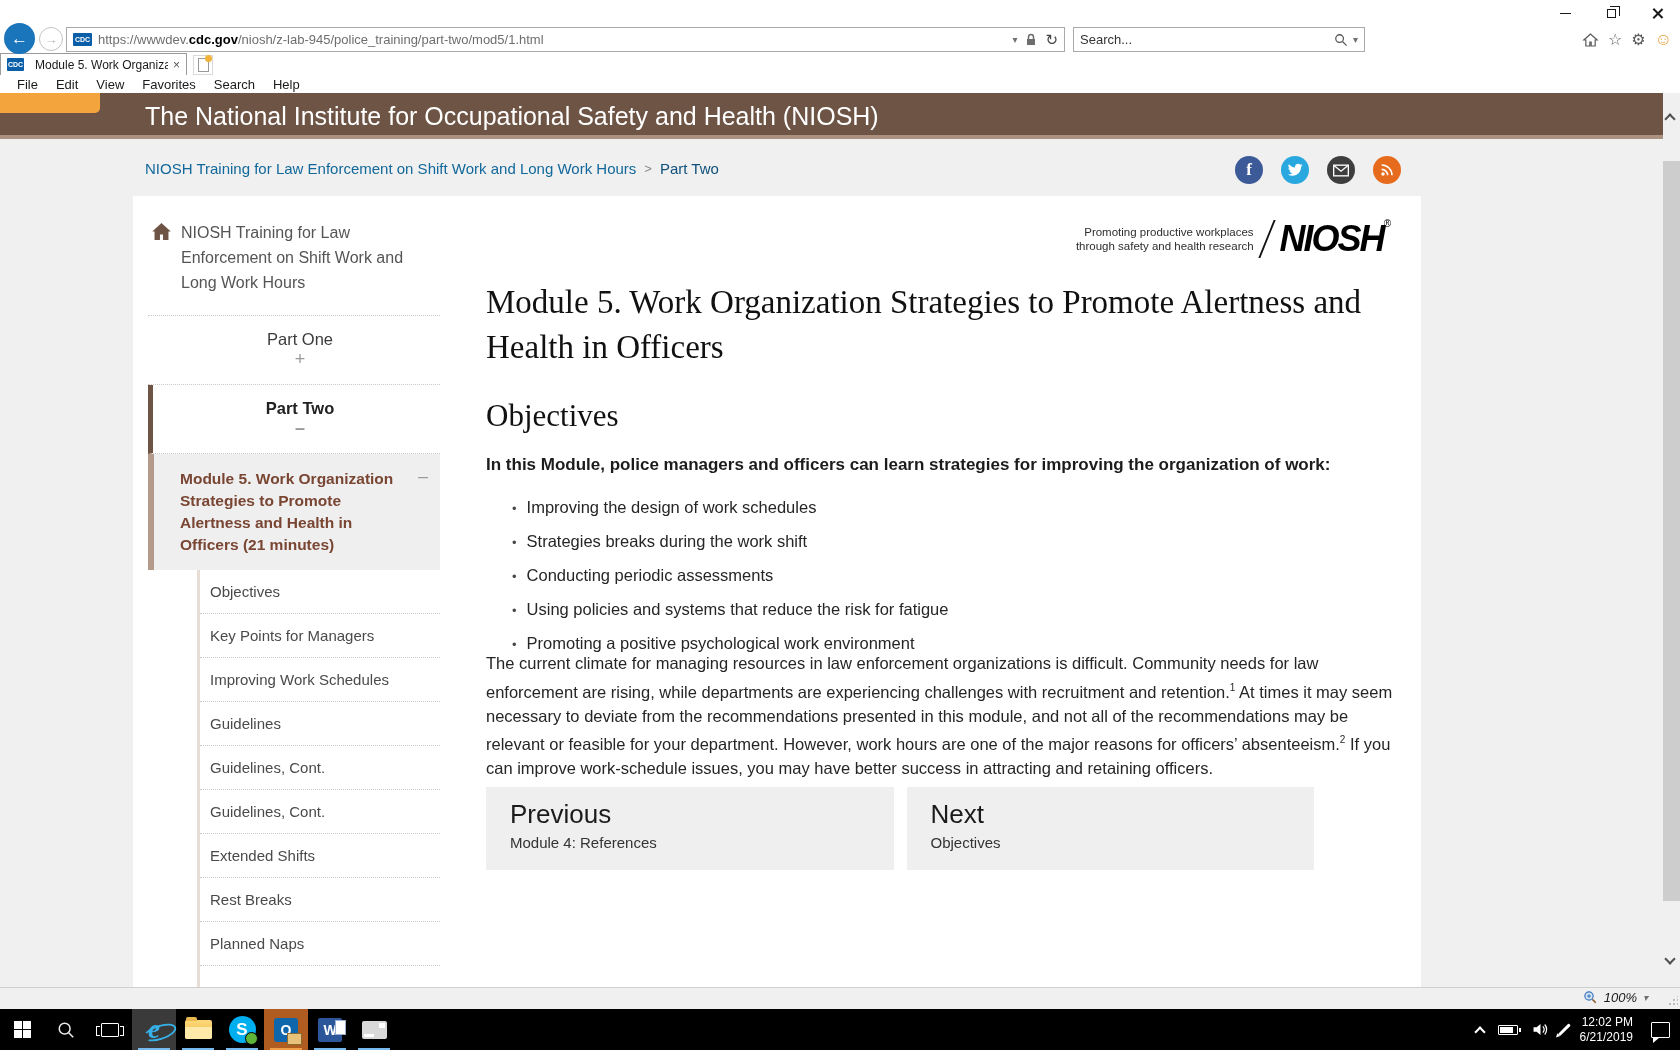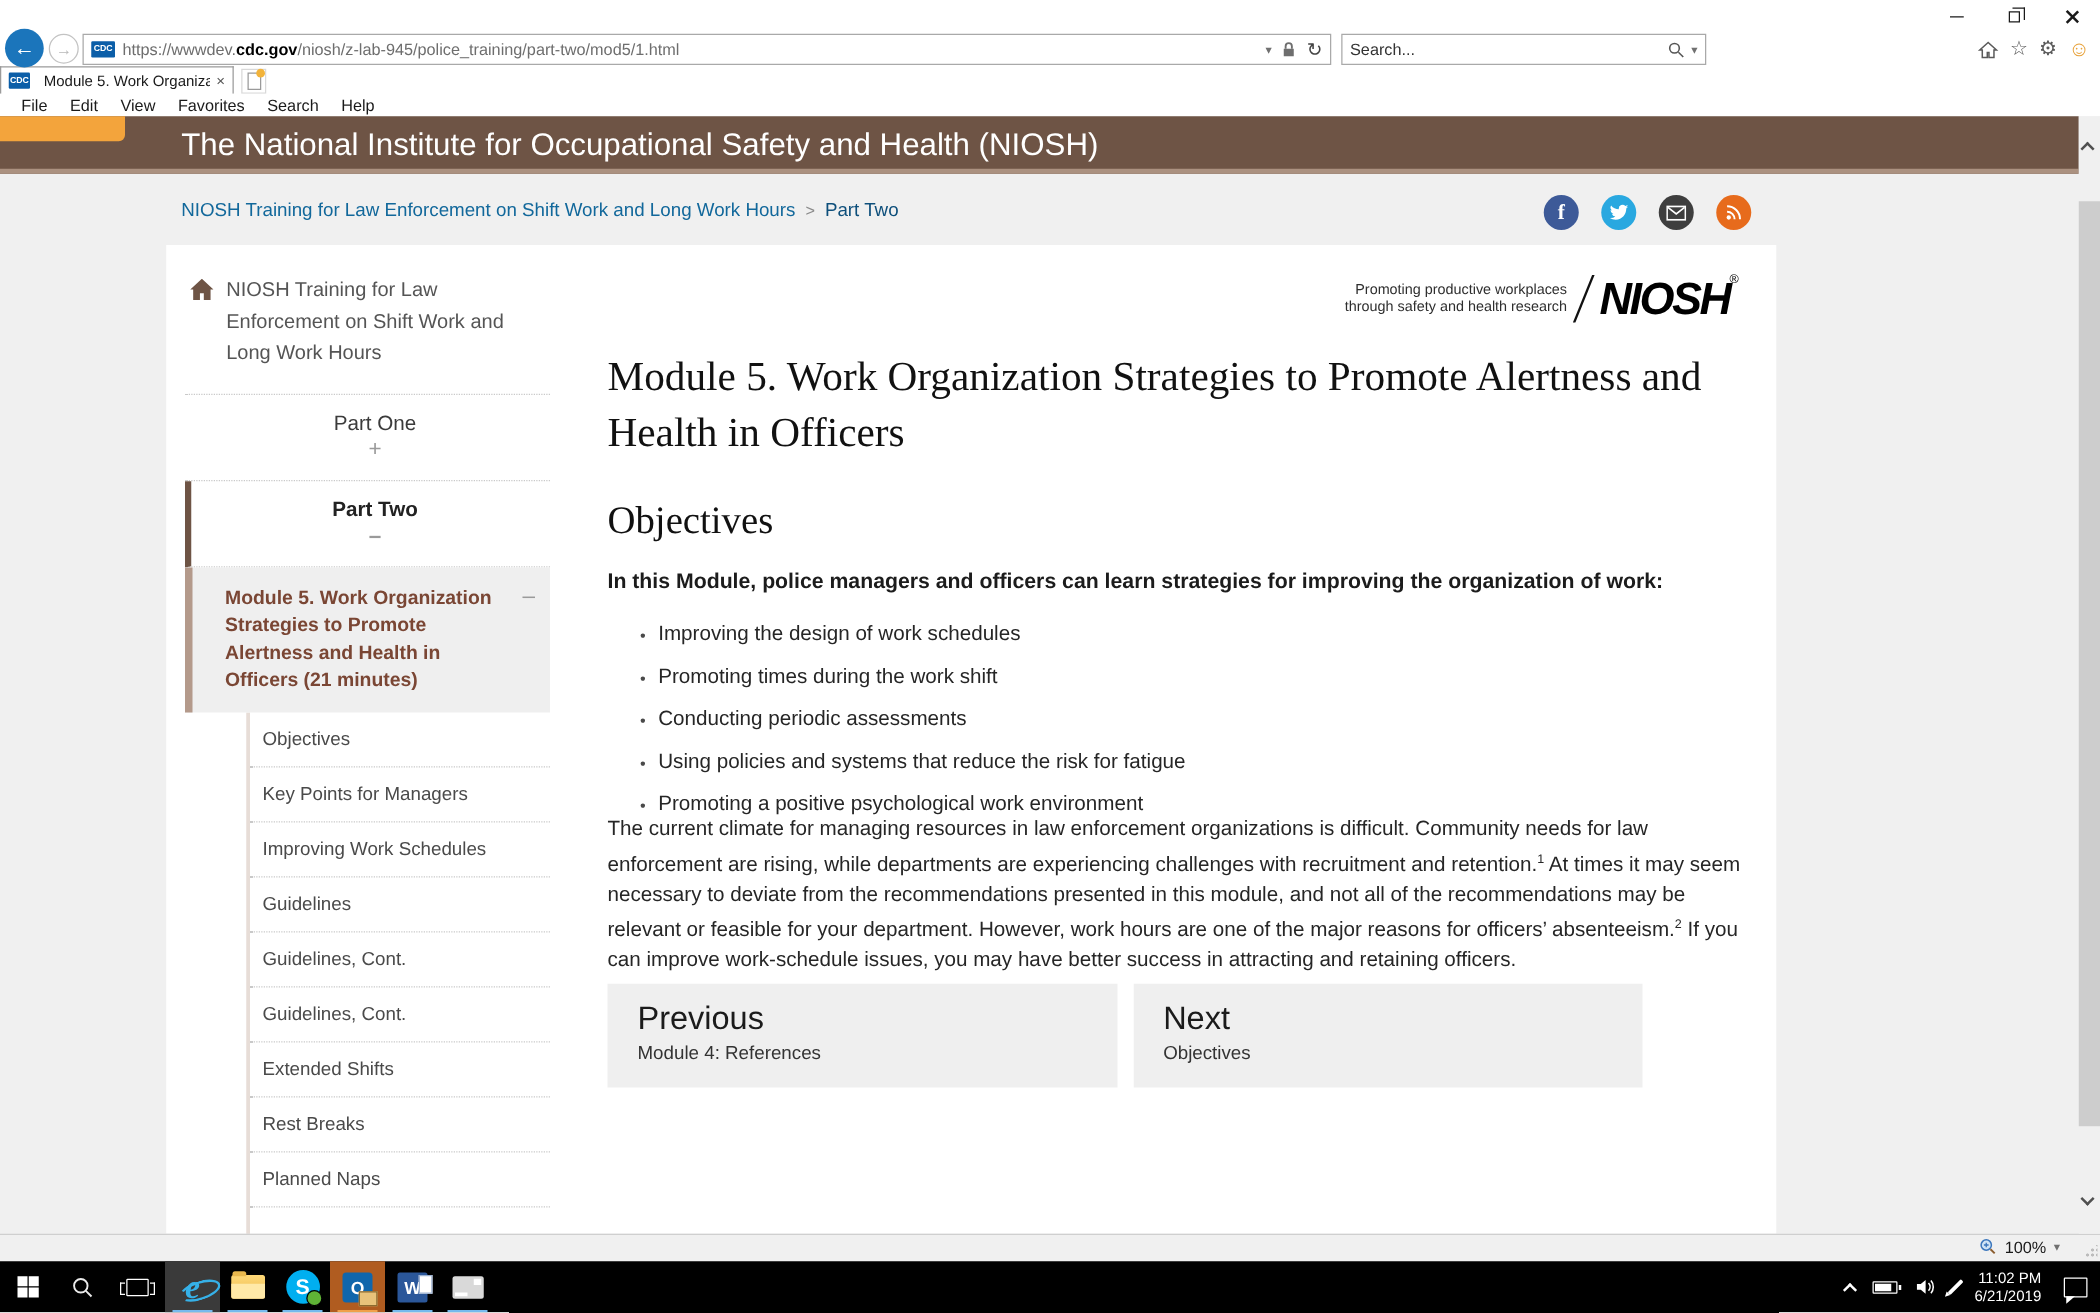--- a/index.html
+++ b/index.html
@@ -96,21 +96,21 @@
   .bl { color:#4a4a4a; font-size:13px; line-height:22px; }
   .para { position:absolute; top:455px; left:0; width:918px; font-size:16.5px; line-height:24.5px; color:#262626; }
   .para sup { font-size:10px; }
   .navcards { position:absolute; top:591px; left:0; width:828px; display:flex; gap:13px; }
   .navcard { width:448px; height:83px; background:#efefef; padding:12px 24px; }
   .navcard .big { font-size:26px; color:#1b1b1b; }
   .navcard .sub { font-size:15px; color:#333; margin-top:4px; }
 
   
   .statusbar { position:absolute; top:987px; left:0; right:0; height:22px; background:#f0f0f0; border-top:1px solid #cfcfcf; }
-  .zoomctl { position:absolute; right:32px; top:2px; display:flex; align-items:center; gap:6px; font-size:13px; color:#1a1a1a; }
+  .zoomctl { position:absolute; right:32px; top:2px; display:flex; align-items:center; gap:6px; font-size:13px; color:#1a1a1a;font-style:italic; }
   .grip { position:absolute; right:2px; top:8px; width:10px; height:10px; opacity:.6;
           background: radial-gradient(circle at 2px 8px,#9a9a9a 1px,transparent 1.5px),
                       radial-gradient(circle at 6px 8px,#9a9a9a 1px,transparent 1.5px),
                       radial-gradient(circle at 6px 4px,#9a9a9a 1px,transparent 1.5px),
                       radial-gradient(circle at 10px 8px,#9a9a9a 1px,transparent 1.5px),
                       radial-gradient(circle at 10px 4px,#9a9a9a 1px,transparent 1.5px),
                       radial-gradient(circle at 10px 0px,#9a9a9a 1px,transparent 1.5px); }
 
   
   .scrollbar { position:absolute; right:0; top:93px; width:17px; height:894px; background:#f0f0f0; }
@@ -323,21 +323,21 @@
       <h2 class="h2">Objectives</h2>
       <div class="intro">In this Module, police managers and officers can learn strategies for improving the organization of work:</div>
 
       <div class="bullets">
         <div class="bullet-row">
             <span class="bl">•</span>
             <span>Improving the design of work schedules</span>
           </div>
         <div class="bullet-row">
             <span class="bl">•</span>
-            <span>Promoting times during the work shift</span>
+            <span>Strategies breaks during the work shift</span>
           </div>
         <div class="bullet-row">
             <span class="bl">•</span>
             <span>Conducting periodic assessments</span>
           </div>
         <div class="bullet-row">
             <span class="bl">•</span>
             <span>Using policies and systems that reduce the risk for fatigue</span>
           </div>
         <div class="bullet-row">
@@ -429,20 +429,20 @@
 
     <div class="tray">
       <span class="tray-chev"></span>
       <span class="battery"></span>
       <svg width="17" height="15" viewBox="0 0 22 18">
           <path d="M2 6h4l5-4v14l-5-4H2z" fill="#fff"></path>
           <path d="M14 5a6 6 0 0 1 0 8M16.5 2.5a10 10 0 0 1 0 13" fill="none" stroke="#fff" stroke-width="1.6"></path>
         </svg>
       <span class="pen"></span>
       <div class="clock">
-        <div>11:02 PM</div>
+        <div>12:02 PM</div>
         <div>6/21/2019</div>
       </div>
       <span class="actioncenter"></span>
     </div>
   </div>
 
 </div>
 
 </body></html>

